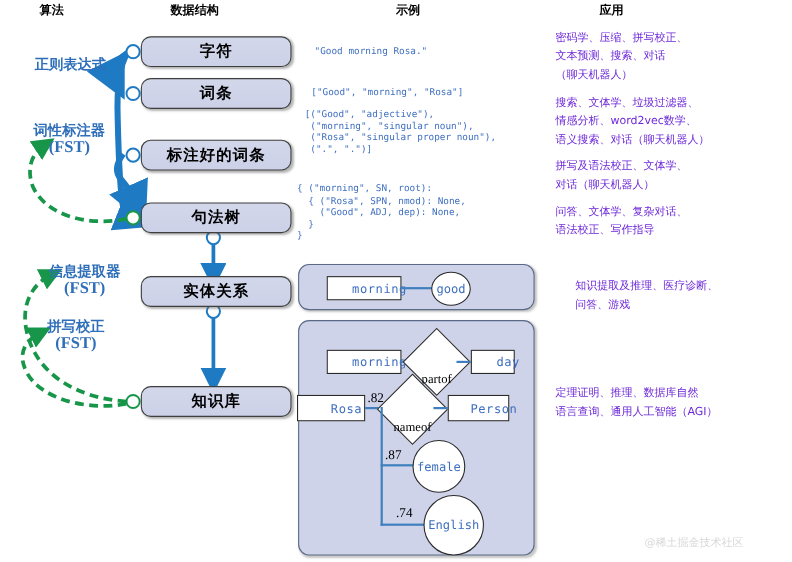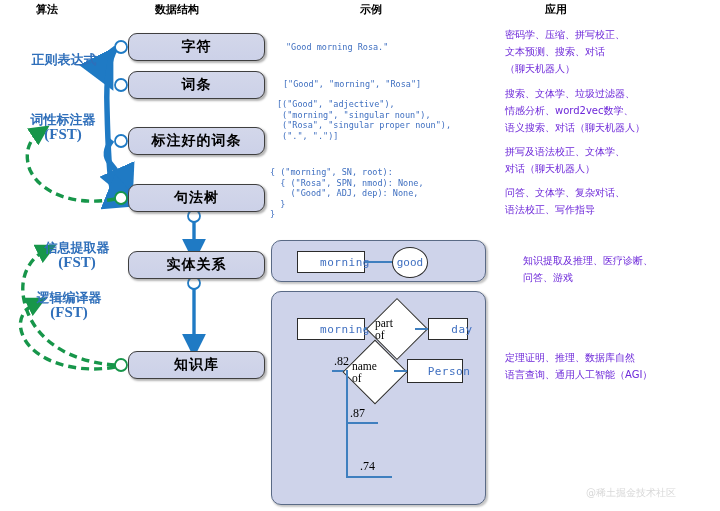--- a/index.html
+++ b/index.html
@@ -66,22 +66,22 @@
     color:#3f6fc0;font-family:"DejaVu Sans Mono","Liberation Mono",monospace;
     font-size:11px;
   }
   .kg-diamond-wrap{position:absolute;}
   .kg-diamond{
     width:100%;height:100%;
     background:#ffffff;border:1.6px solid #2b2b2b;
     transform:rotate(45deg);box-sizing:border-box;
   }
   .kg-diamond-label{
-    position:absolute;inset:0;display:flex;flex-direction:column;
-    align-items:flex-start;justify-content:center;
+    position:absolute;inset:0;display:flex;flex-direction:row;
+    align-items:flex-end;justify-content:center;
     color:#000;font-family:"Liberation Serif","DejaVu Serif",serif;
     font-size:11.5px;line-height:12px;
   }
   .kg-edge{position:absolute;background:#3f7fbf;}
   .kg-weight{
     position:absolute;color:#000;
     font-family:"Liberation Serif","DejaVu Serif",serif;font-size:12px;
   }
   .watermark{
     color:#d8d8d8;font-size:10px;white-space:nowrap;
@@ -136,21 +136,21 @@
 </div>
 <div class="abs alg-label" style="left:8px;top:112px;width:110px;">
   <span>词性标注器</span><br>
   <span class="fst">(FST)</span>
 </div>
 <div class="abs alg-label" style="left:22px;top:224px;width:110px;margin-top:16px;">
   <span>信息提取器</span><br>
   <span class="fst">(FST)</span>
 </div>
 <div class="abs alg-label" style="left:14px;top:290px;width:110px;">
-  <span>逻辑编译器</span><br>
+  <span>拼写校正</span><br>
   <span class="fst">(FST)</span>
 </div>
 
 <div class="abs ds-box" style="left:128px;top:33px;width:137px;height:28px;">
   <span>字符</span>
 </div>
 <div class="abs ds-box" style="left:128px;top:71px;width:137px;height:28px;">
   <span>词条</span>
 </div>
 <div class="abs ds-box" style="left:128px;top:127px;width:137px;height:28px;">
@@ -199,41 +199,50 @@
     <div class="kg-diamond-label">
       <span>part</span>
       <span>of</span>
     </div>
   </div>
   <div class="kg-edge" style="left:143px;top:36px;width:17px;height:2px;"></div>
   <div class="kg-rect" style="position:absolute;left:156px;top:26px;width:40px;height:22px;">
     <span>day</span>
   </div>
 
+  <div class="kg-rect" style="position:absolute;left:-2px;top:67px;width:62px;height:24px;">
+    <span>Rosa</span>
+  </div>
   <div class="kg-edge" style="left:60px;top:78px;width:25px;height:2px;"></div>
   <div class="kg-weight" style="left:62px;top:62px;">.82</div>
   <div class="kg-diamond-wrap" style="left:80px;top:57px;width:46px;height:46px;">
     <div class="kg-diamond"></div>
     <div class="kg-diamond-label">
       <span>name</span>
       <span>of</span>
     </div>
   </div>
   <div class="kg-edge" style="left:122px;top:78px;width:17px;height:2px;"></div>
   <div class="kg-rect" style="position:absolute;left:135px;top:67px;width:56px;height:24px;">
     <span>Person</span>
   </div>
 
   <div class="kg-edge" style="left:74px;top:78px;width:2.4px;height:108px;"></div>
 
   <div class="kg-edge" style="left:74px;top:130px;width:32px;height:2.4px;"></div>
   <div class="kg-weight" style="left:78px;top:114px;">.87</div>
+  <div class="kg-circle" style="position:absolute;left:103px;top:108px;width:48px;height:48px;">
+    <span>female</span>
+  </div>
 
   <div class="kg-edge" style="left:74px;top:184px;width:46px;height:2.4px;"></div>
   <div class="kg-weight" style="left:88px;top:167px;">.74</div>
+  <div class="kg-circle" style="position:absolute;left:113px;top:158px;width:55px;height:55px;">
+    <span>English</span>
+  </div>
 </div>
 
 <div class="abs app-text" style="left:505px;top:26px;width:215px;">密码学、压缩、拼写校正、
 文本预测、搜索、对话
 （聊天机器人）</div>
 <div class="abs app-text" style="left:505px;top:85px;width:215px;">搜索、文体学、垃圾过滤器、
 情感分析、word2vec数学、
 语义搜索、对话（聊天机器人）</div>
 <div class="abs app-text" style="left:505px;top:143px;width:215px;">拼写及语法校正、文体学、
 对话（聊天机器人）</div>

